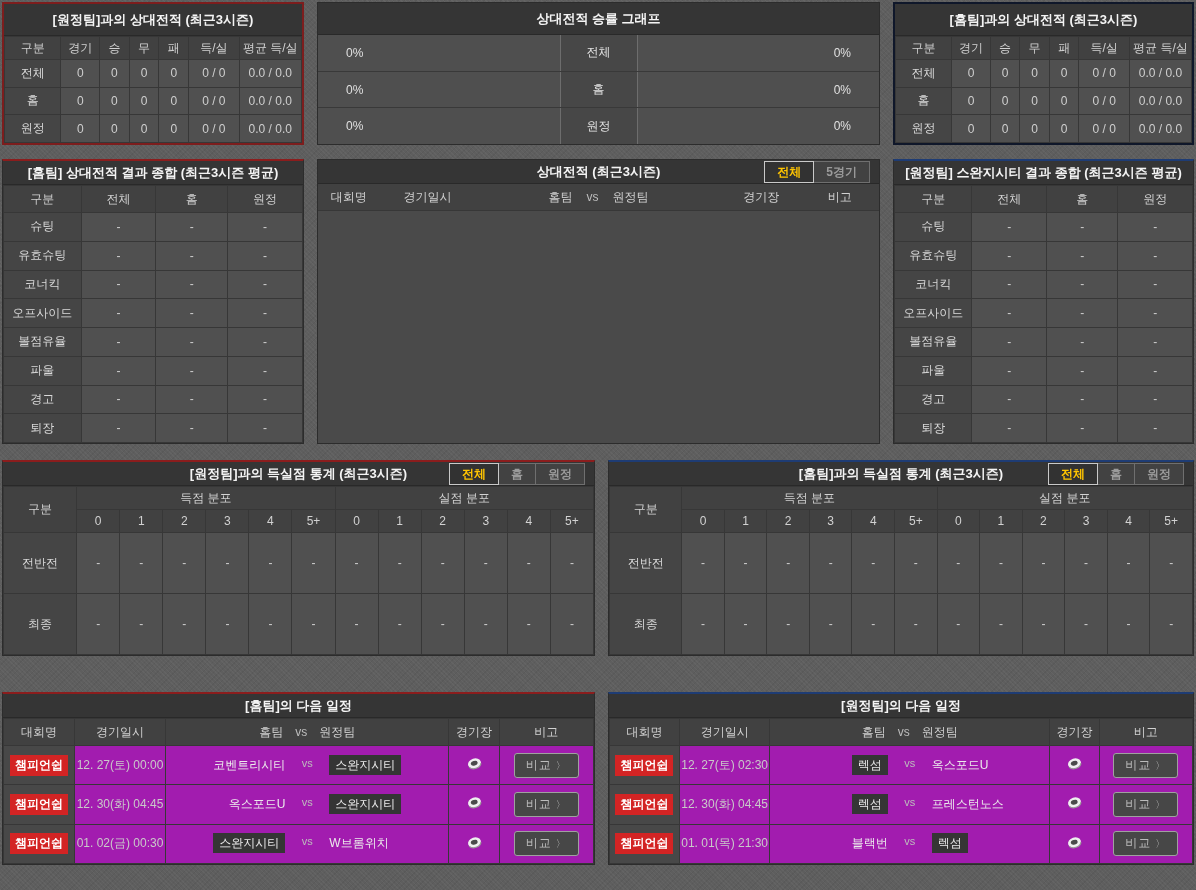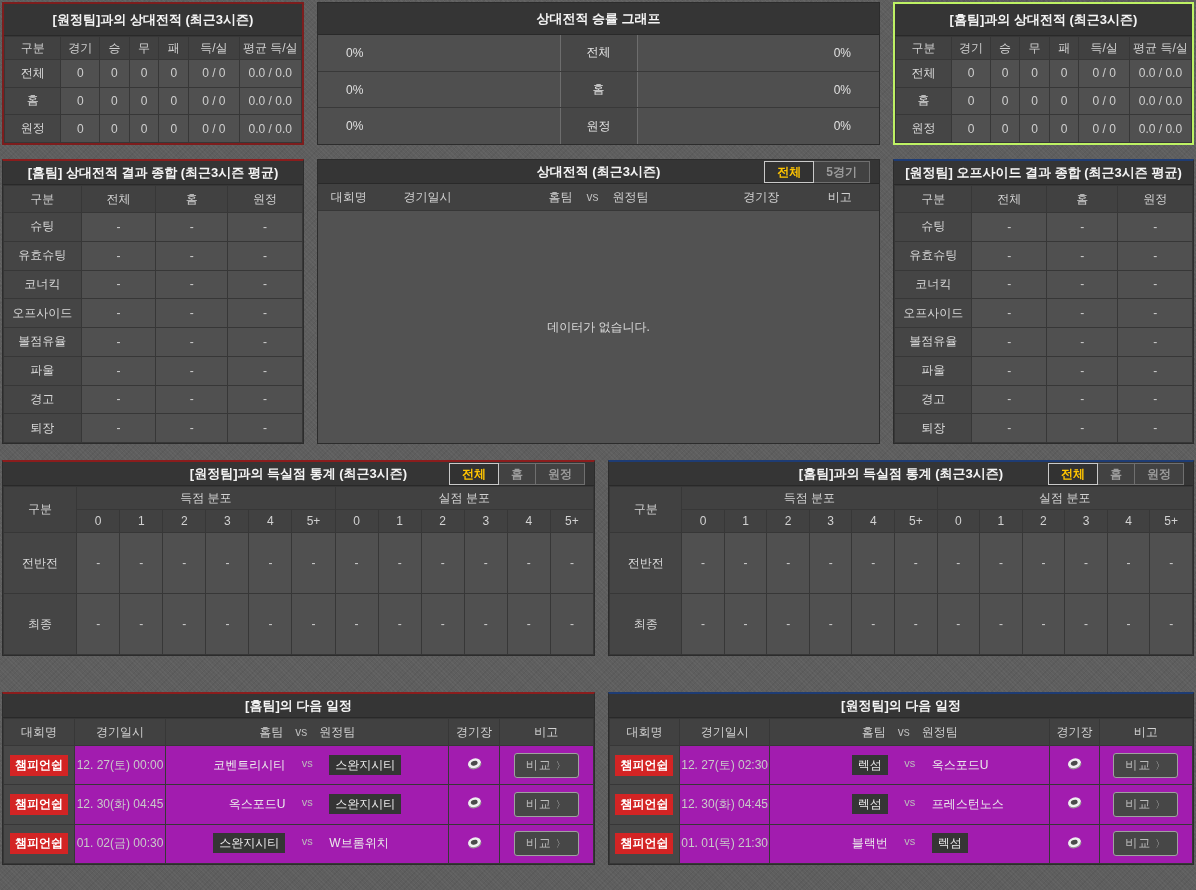--- a/index.html
+++ b/index.html
@@ -12,21 +12,21 @@
       repeating-linear-gradient(45deg, rgba(255,255,255,.035) 0 1px, transparent 1px 3px),
       repeating-linear-gradient(-45deg, rgba(0,0,0,.05) 0 1px, transparent 1px 4px);
     padding:2px;
   }
   .row{display:flex;gap:13px}
   .row1{margin-bottom:14px}
   .row2{margin-bottom:16px}
   .row3{margin-bottom:36px}
   .panel{background:#4a4a4a;border:1px solid #2c2c2c;display:flex;flex-direction:column;position:relative}
   .red-full{border:2px solid #7d1d1d}
-  .blue-full{border:2px solid #bef264}
+  .blue-full{border:2px solid #0f172a}
   .red-top{border-top:2px solid #8b1d1d}
   .blue-top{border-top:2px solid #1e3c74}
   .w-a{width:302px}.w-b{flex:1}.w-c{width:301px}
   .half-l{width:594px}.half-r{width:587px}
   .h1{height:143px}.h2{height:285px}.h3{height:196px}.h4{height:173px}
   .ptitle{background:#353535;color:#f4f4f4;font-weight:bold;text-align:center;font-size:13px;
     border-bottom:1px solid #292929;flex:0 0 auto;display:flex;align-items:center;justify-content:center;position:relative}
   .ptitle.sm{height:32px}
   .ptitle.lg{height:24px}
   table{width:100%;border-collapse:collapse;table-layout:fixed;flex:1}
@@ -298,25 +298,24 @@
           <div class="tab">5경기</div>
         </div>
     </div>
     <div class="list-head" id="listHead">
         <div class="c" style="width: 11%;">대회명</div>
         <div class="c" style="width: 17%;">경기일시</div>
         <div class="c" style="width: 44%;"><span>홈팀</span><span style="margin: 0px 14px; color: rgb(189, 189, 189);">vs</span><span>원정팀</span></div>
         <div class="c" style="width: 14%;">경기장</div>
         <div class="c" style="width: 14%;">비고</div>
       </div>
-    <div class="empty-body">데이터가 없습니다.</div>
   </section>
 
   <section class="panel blue-top w-c h2">
-    <div class="ptitle lg">[원정팀] 오프사이드 결과 종합 (최근3시즌 평균)</div>
+    <div class="ptitle lg">[원정팀] 스완지시티 결과 종합 (최근3시즌 평균)</div>
     <table class="sum" id="sumAway">
       <colgroup>
           <col style="width: 26%;">
           <col style="width: 25%;">
           <col style="width: 24%;">
           <col style="width: 25%;">
         </colgroup>
         <thead>
           <tr>
             <th>구분</th>

